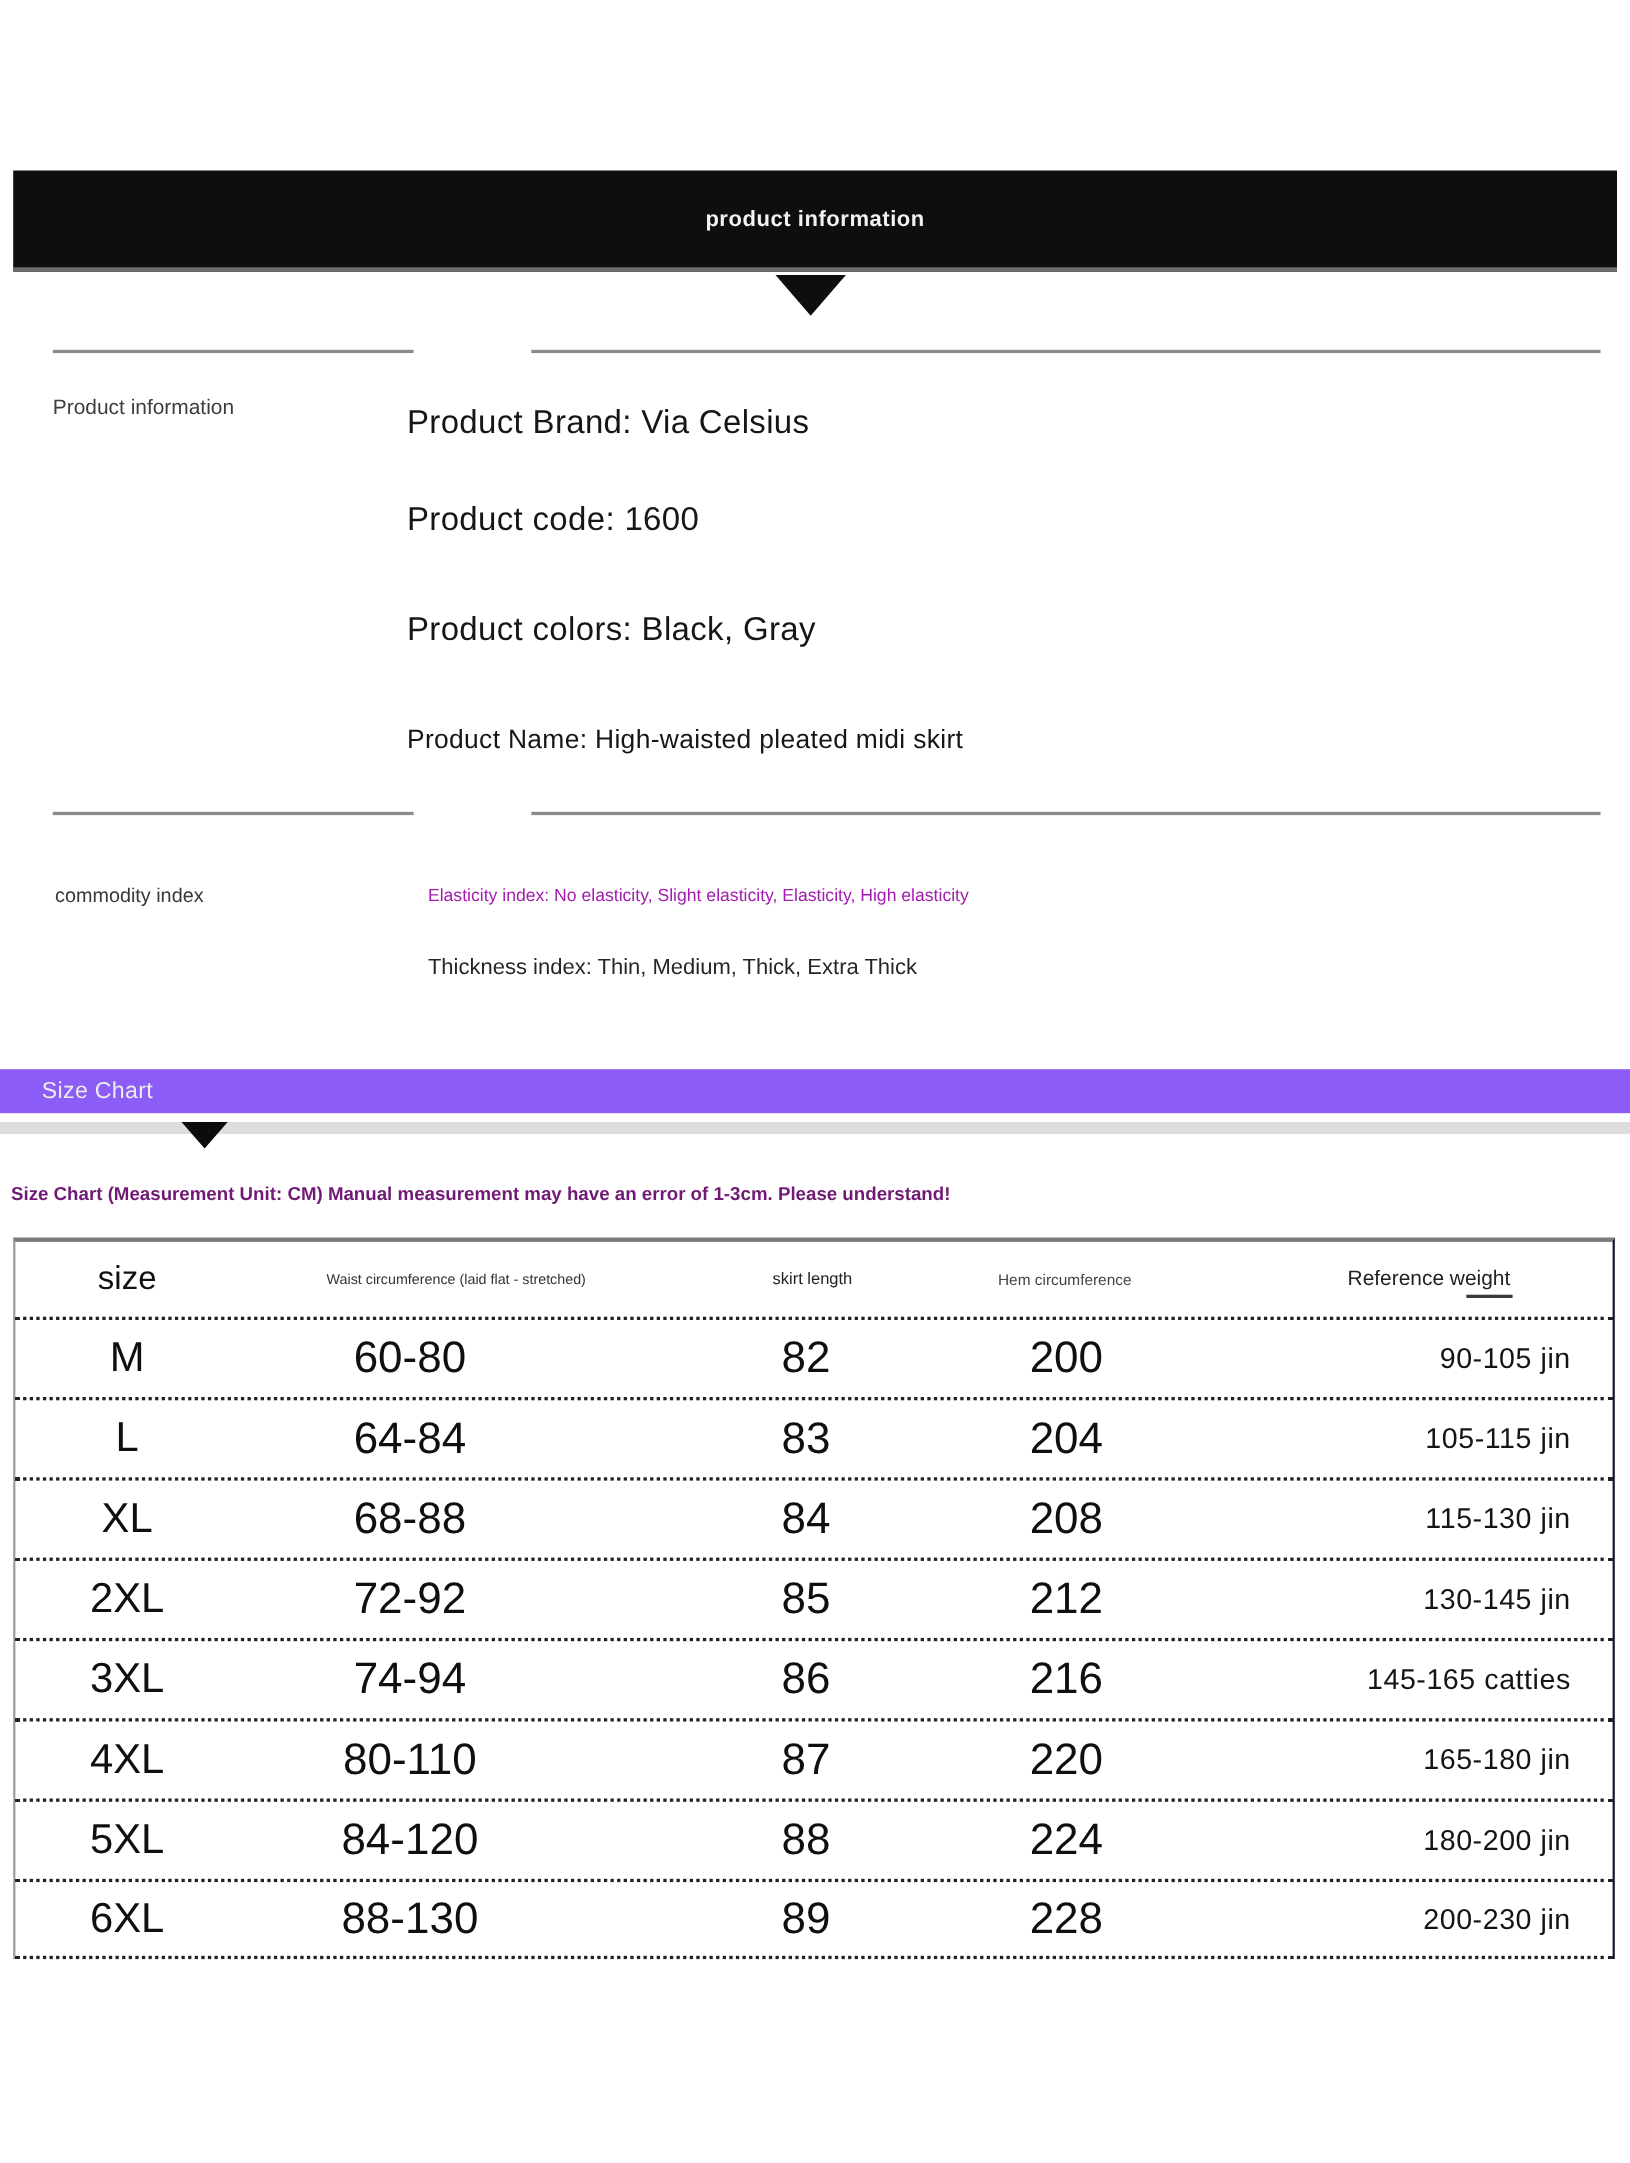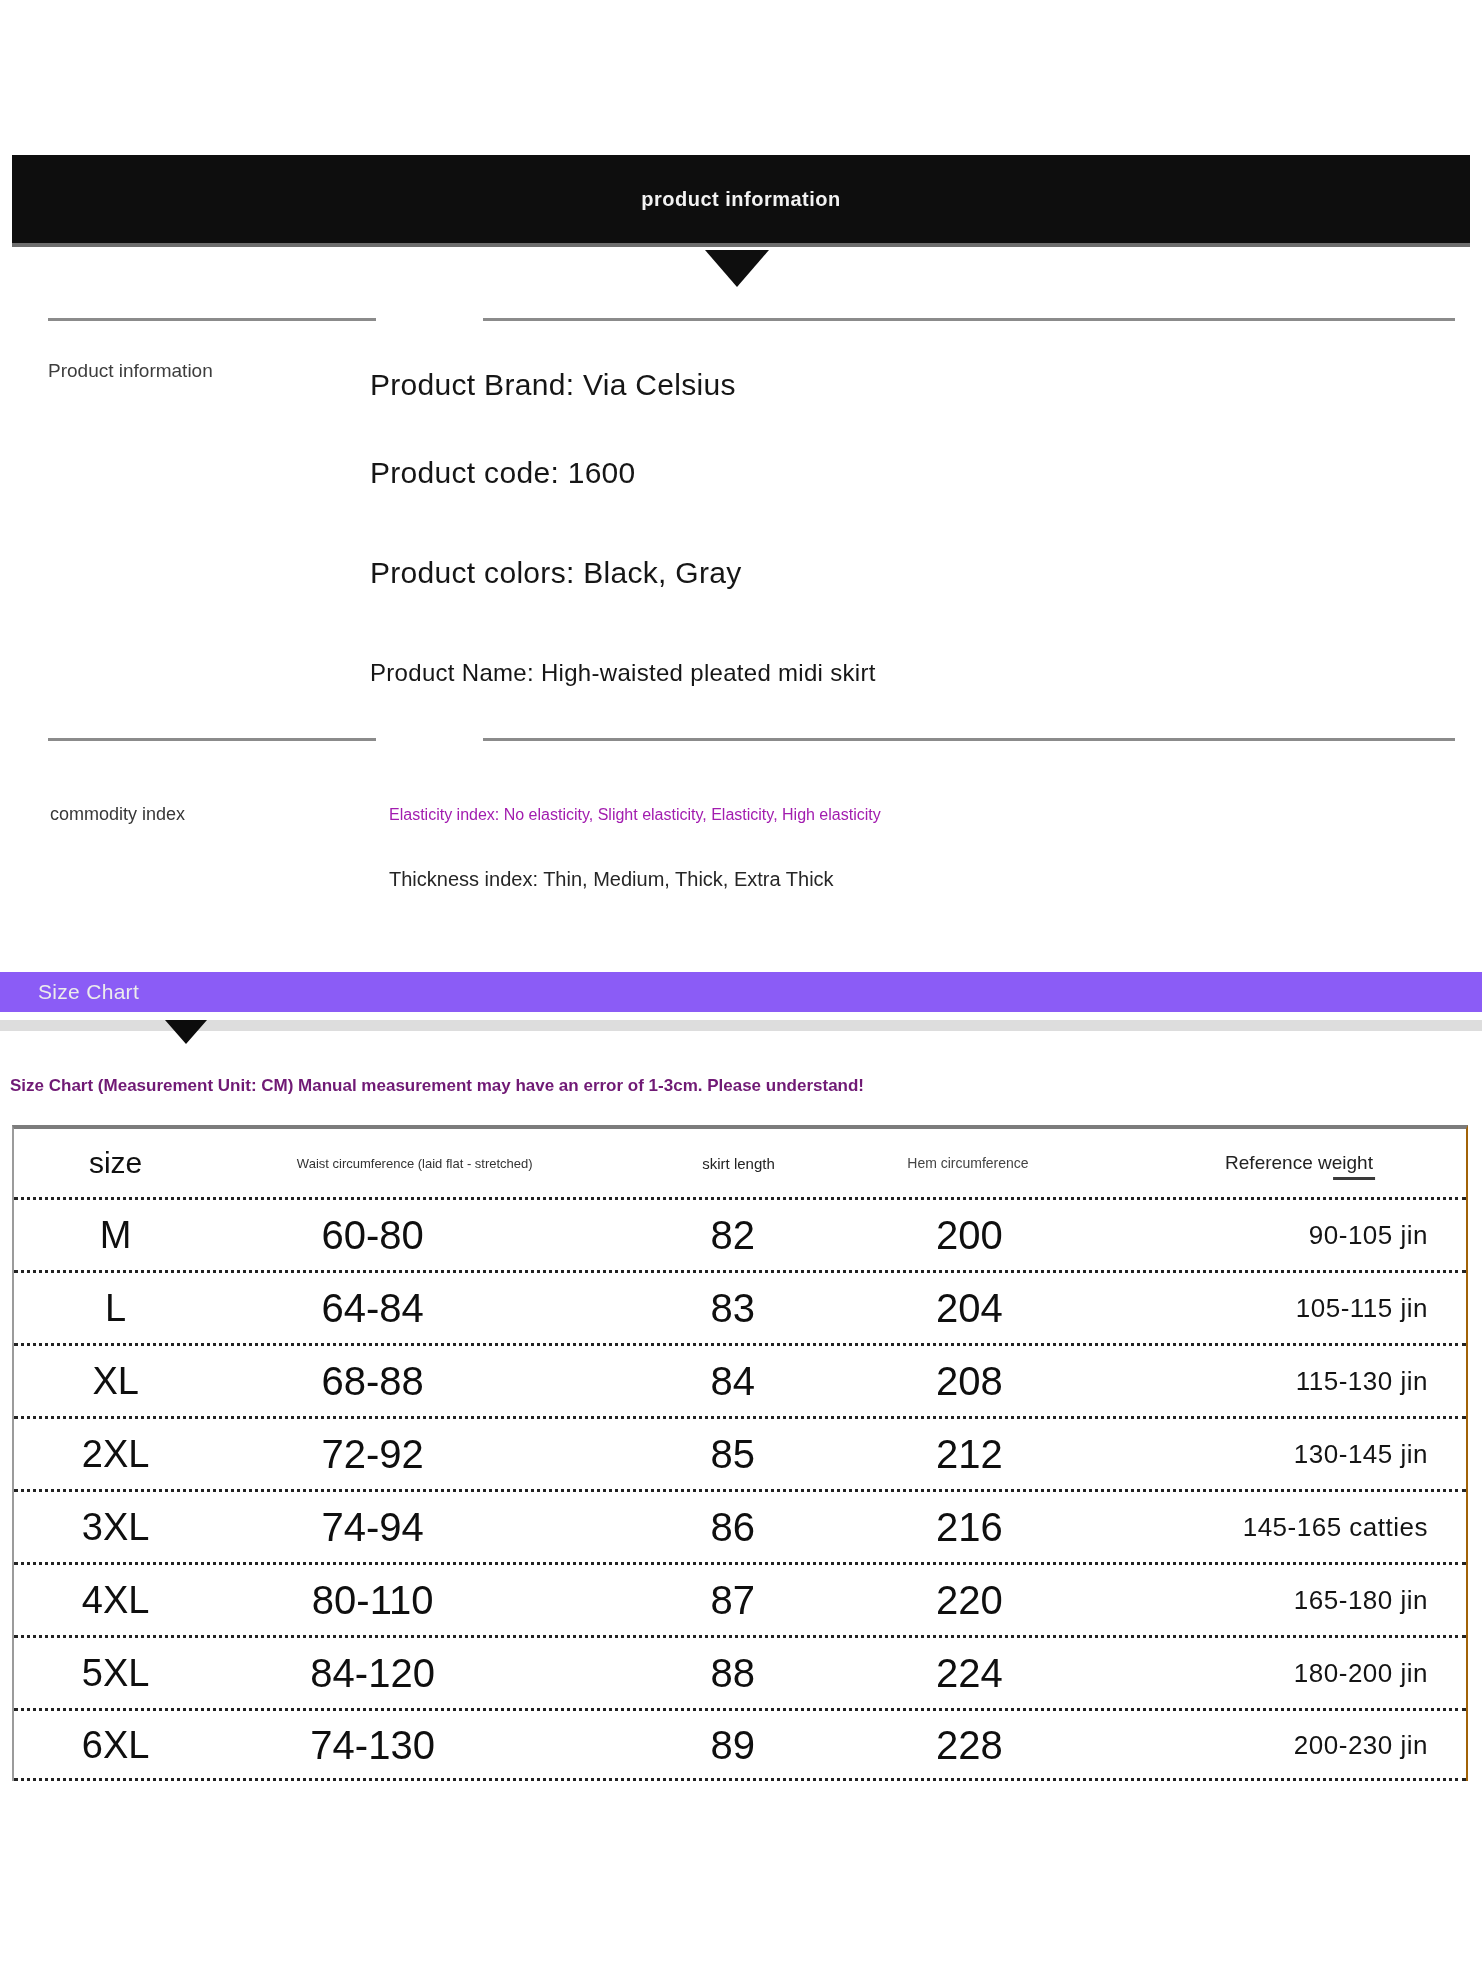--- a/index.html
+++ b/index.html
@@ -51,21 +51,21 @@
     position:absolute; left:165px; top:1020px; width:0; height:0;
     border-left:21px solid transparent; border-right:21px solid transparent;
     border-top:24px solid #0c0c0c;
   }
 
   .note { position:absolute; left:10px; top:1076px; font-size:17px; font-weight:bold; }
 
   
   .sizetable {
     position:absolute; left:12px; top:1125px; width:1456px;
-    border-left:2px solid #9b9b9b; border-right:2px solid #a16207;
+    border-left:2px solid #9b9b9b; border-right:2px solid #0f172a;
     border-top:4px solid #7c7c7c; background:#ffffff;
   }
   .thead { position:relative; height:68px; }
   .trow  { position:relative; height:73px; border-top:3px dotted #222222; }
   .trow:last-child { border-bottom:3px dotted #222222; }
 
   .hcell, .cell {
     position:absolute; top:50%; transform:translate(-50%,-50%); white-space:nowrap;
   }
   .h-size   { left:7%;    font-size:30px; color:#111111; }
@@ -168,20 +168,20 @@
     </div>
     <div class="trow">
       <span class="cell c-size">5XL</span>
       <span class="cell c-waist">84-120</span>
       <span class="cell c-skirt">88</span>
       <span class="cell c-hem">224</span>
       <span class="cell c-weight">180-200 jin</span>
     </div>
     <div class="trow">
       <span class="cell c-size">6XL</span>
-      <span class="cell c-waist">74-130</span>
+      <span class="cell c-waist">88-130</span>
       <span class="cell c-skirt">89</span>
       <span class="cell c-hem">228</span>
       <span class="cell c-weight">200-230 jin</span>
     </div>
   </div>
 
 </div>
 
 </body></html>

